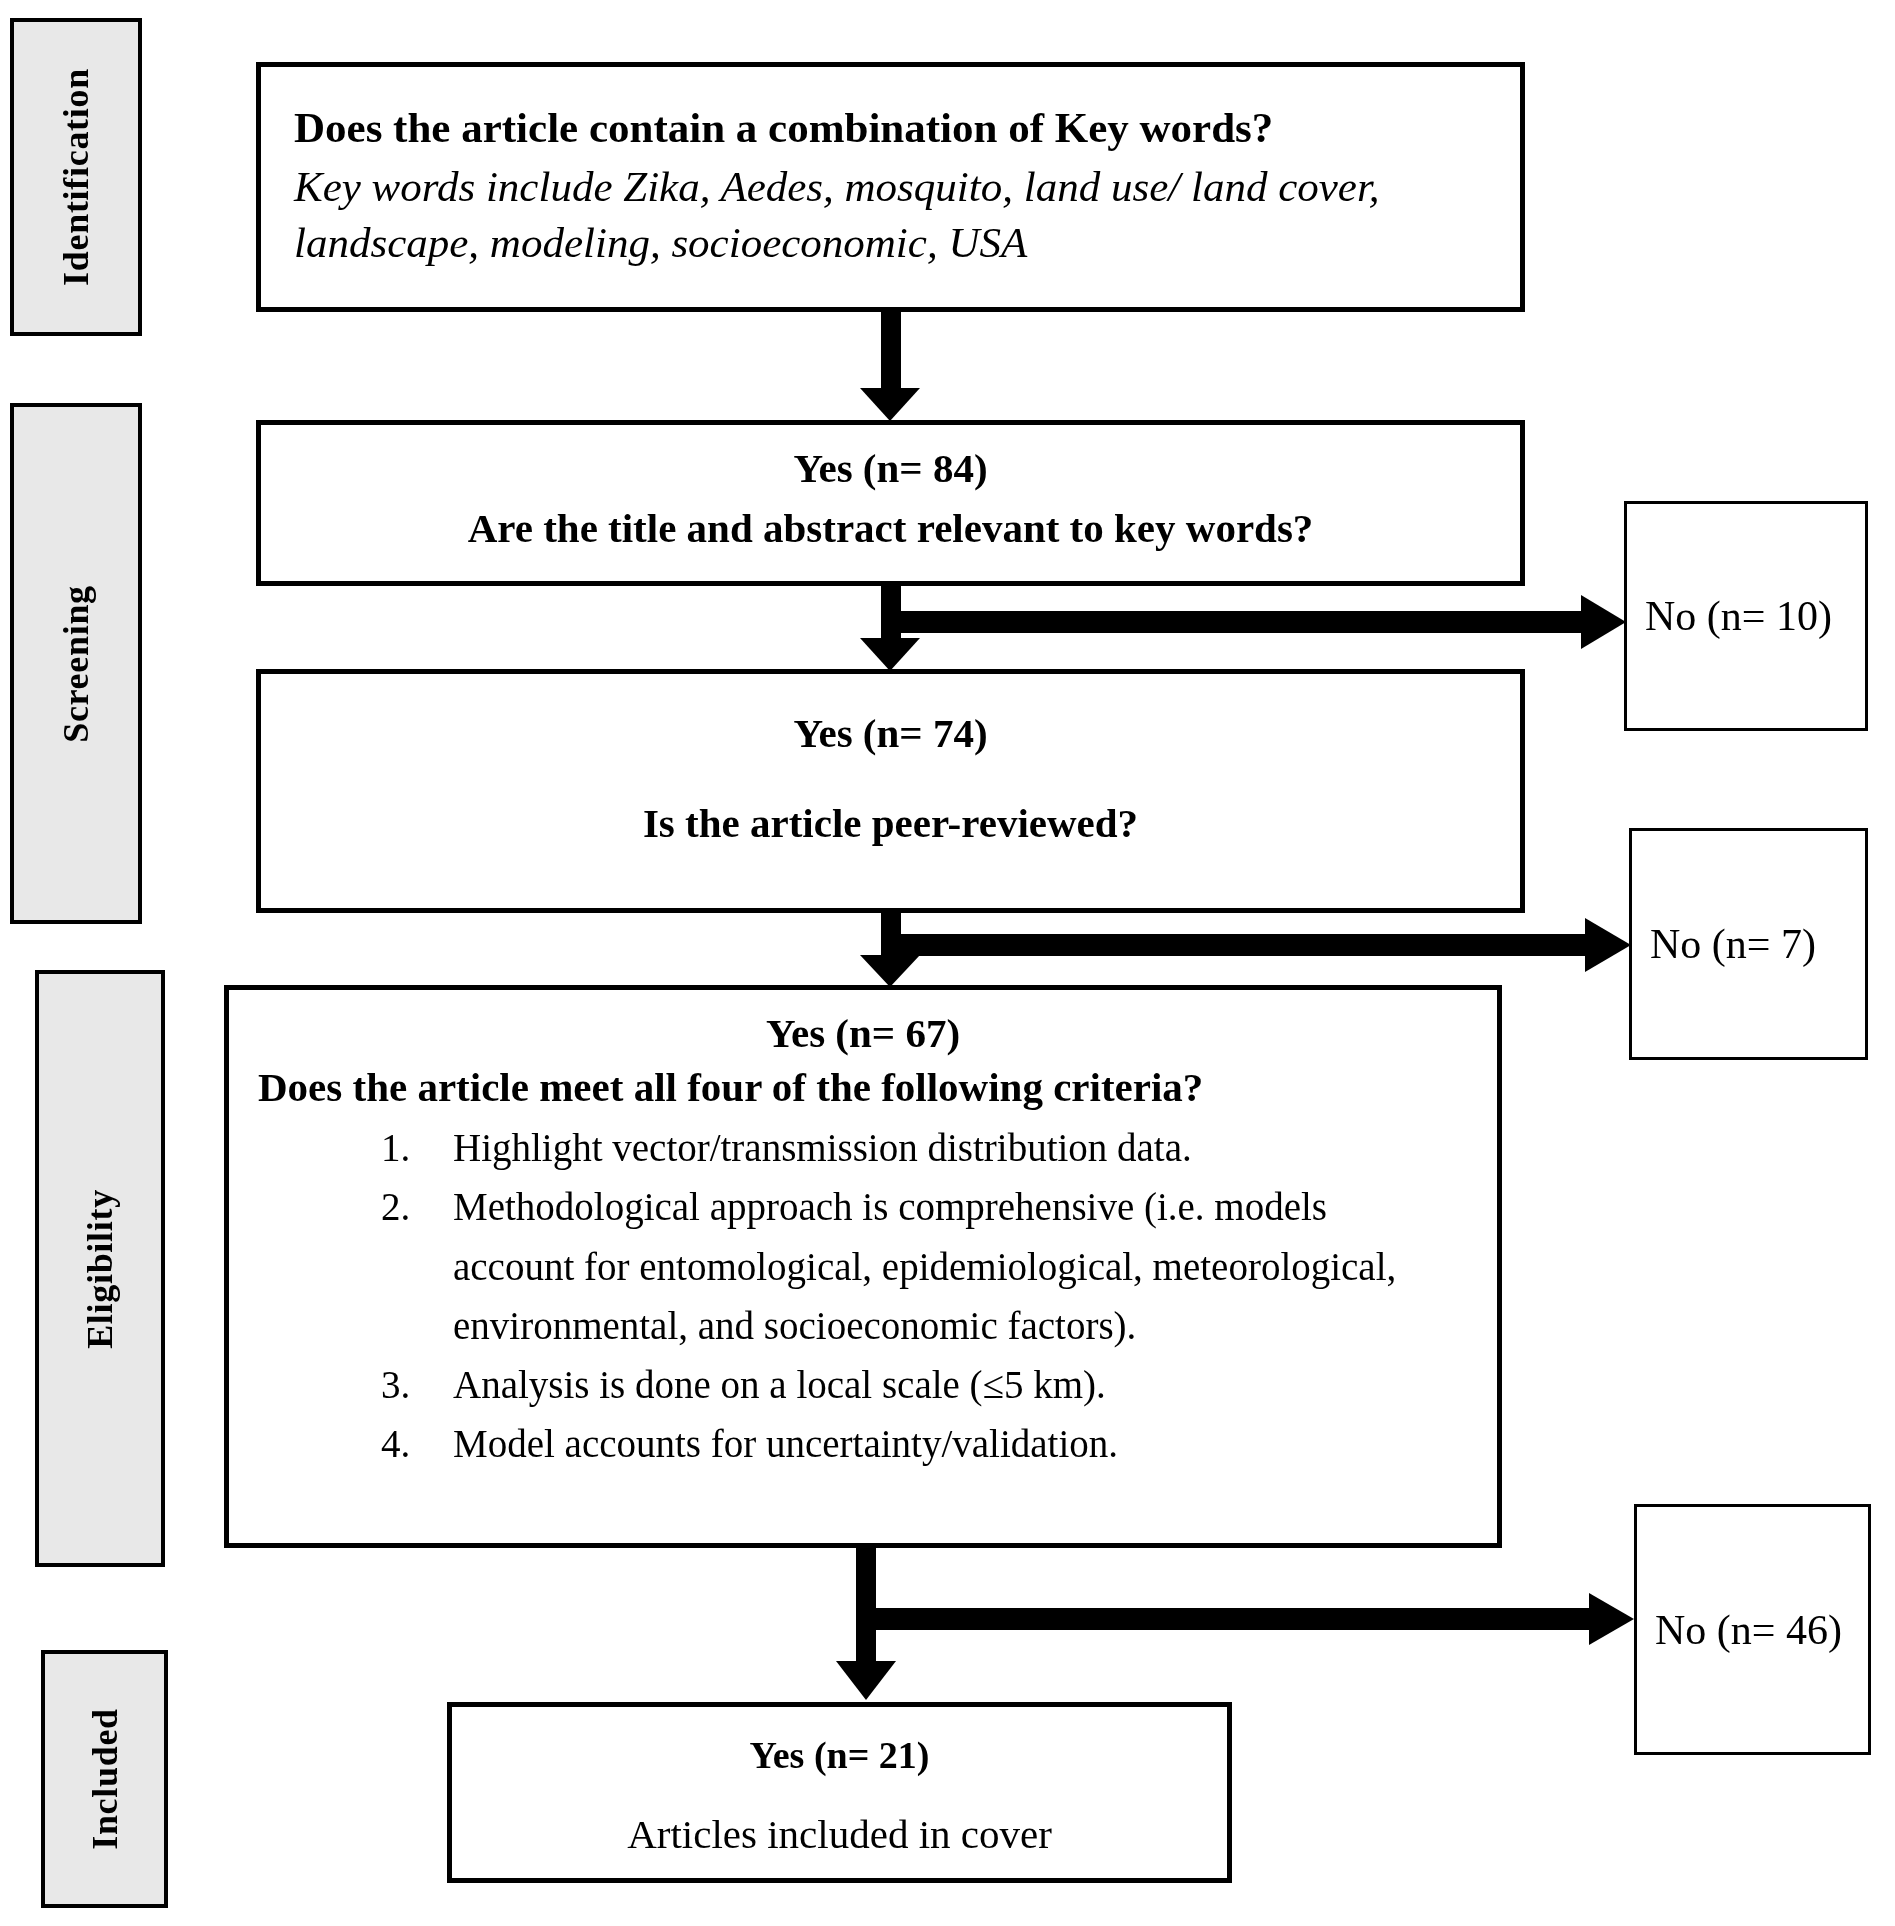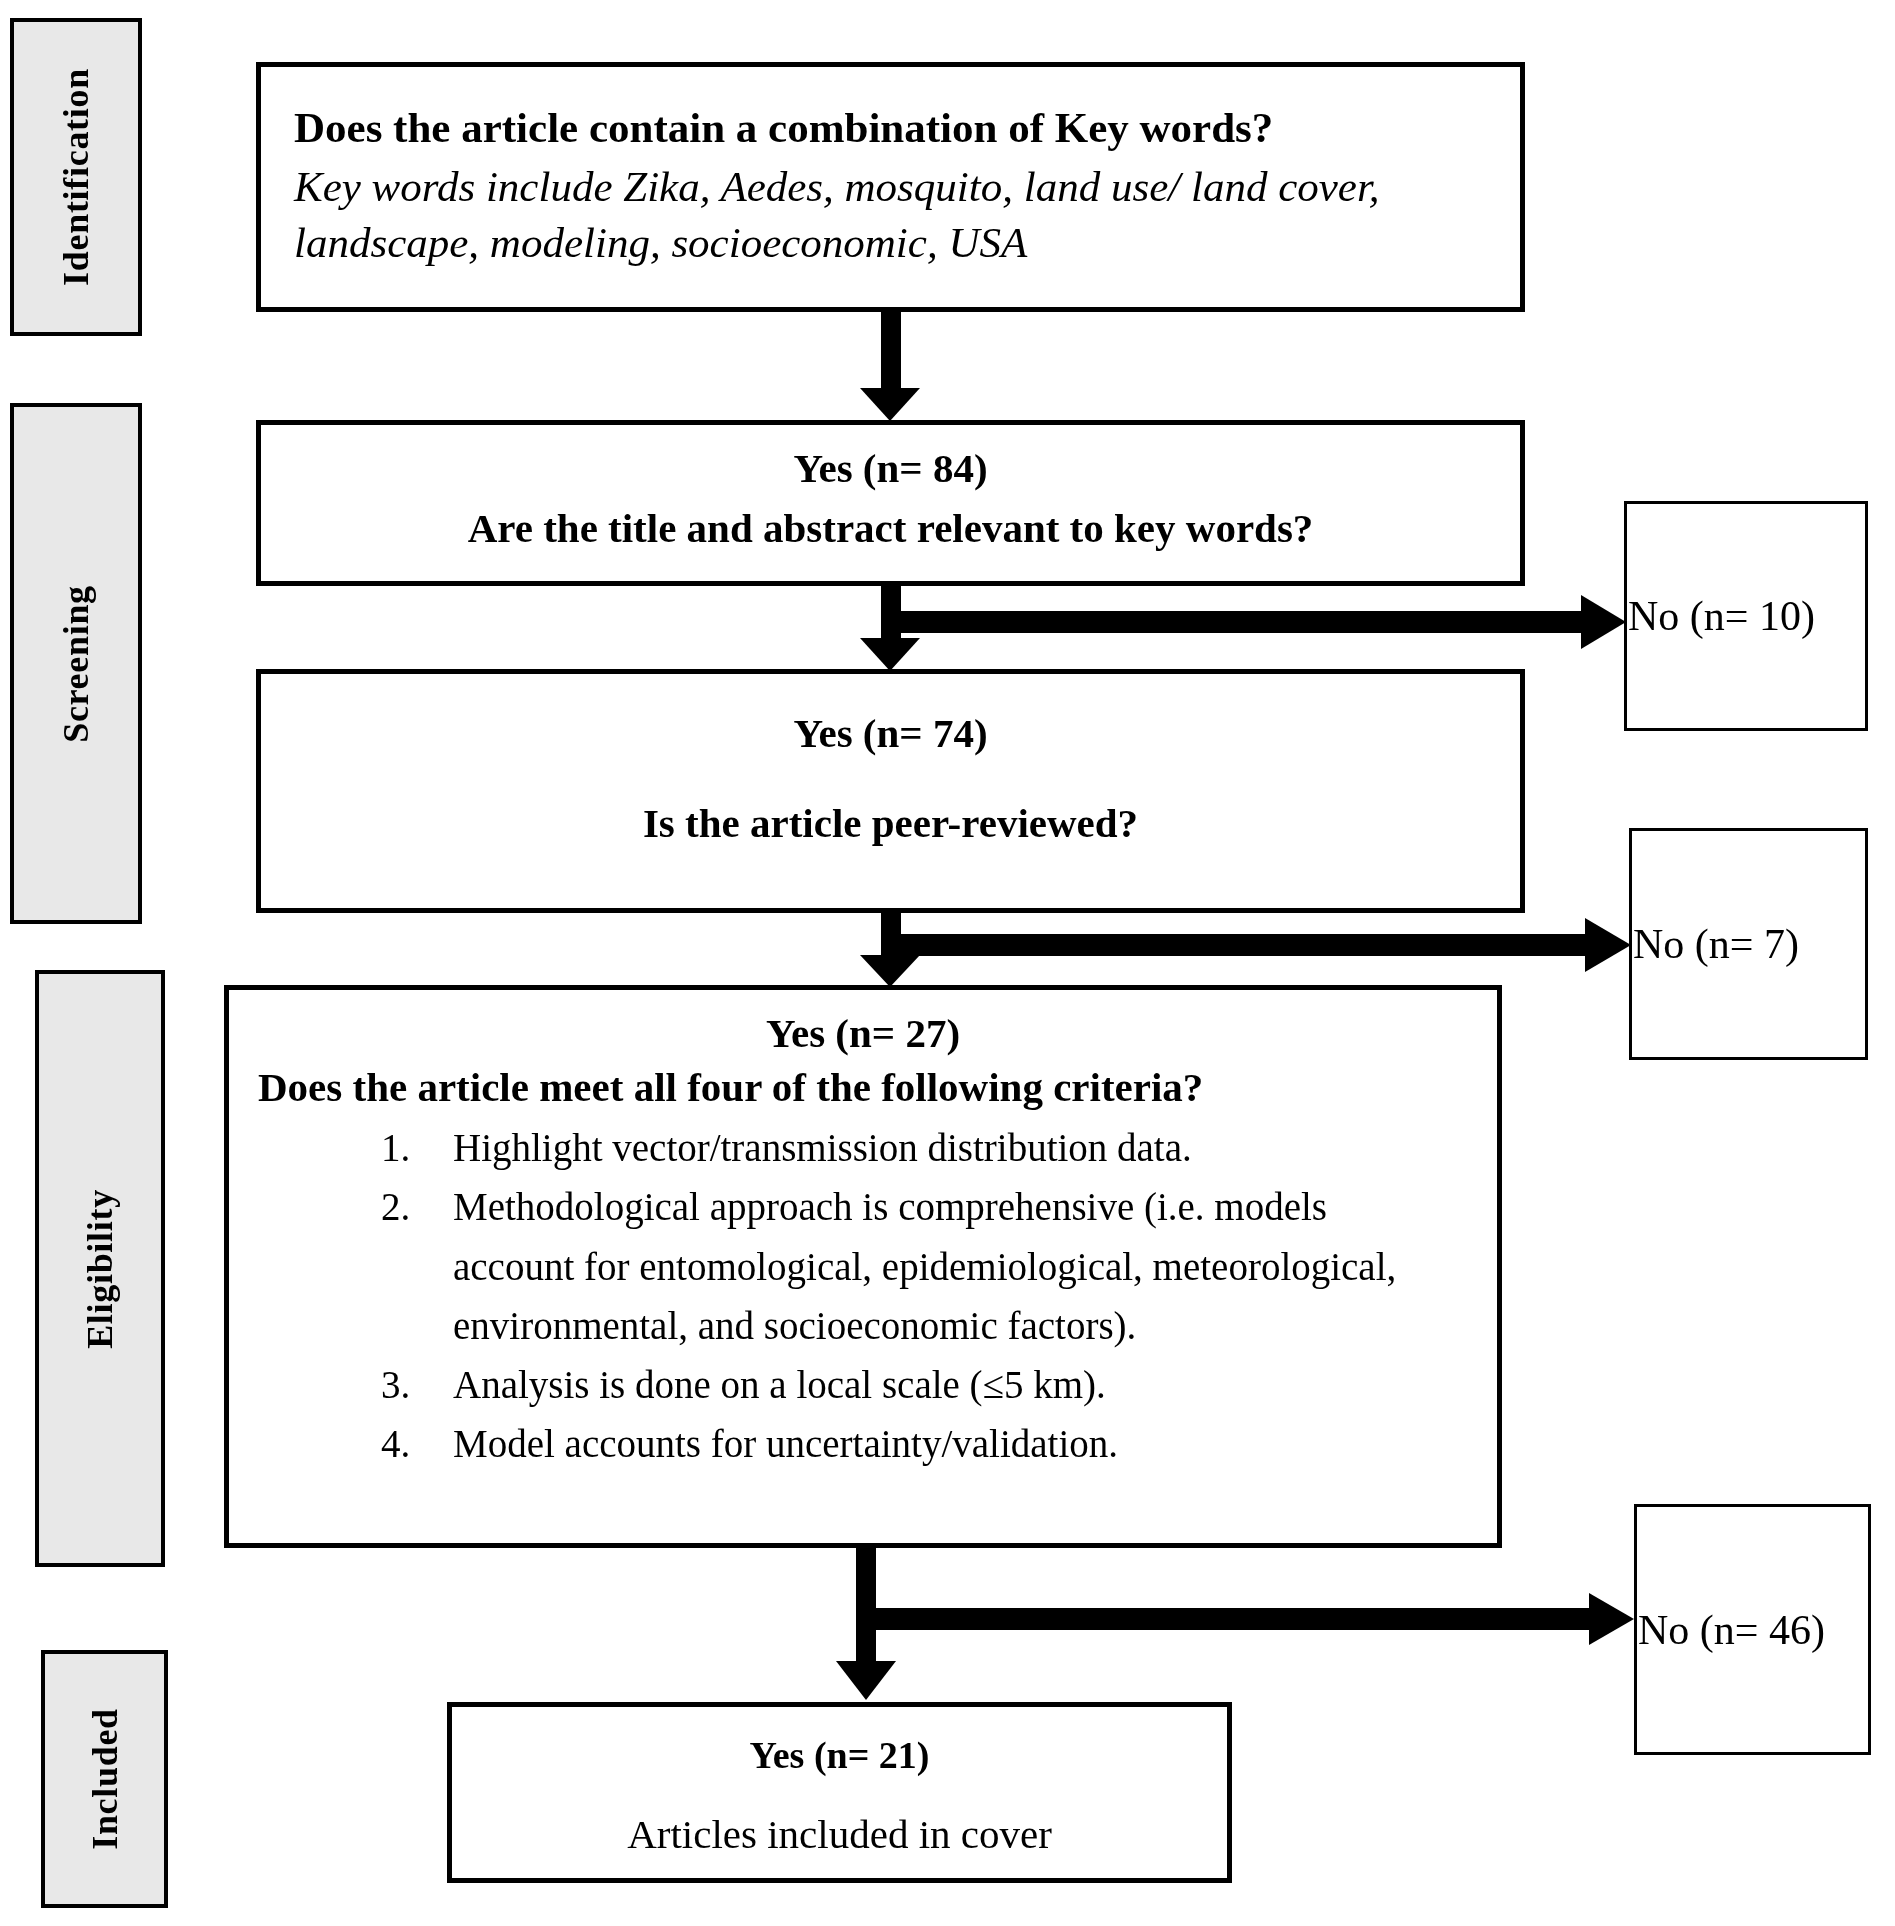--- a/index.html
+++ b/index.html
@@ -62,21 +62,21 @@
   .box5 .note{font-size:41px;text-align:center;margin-top:33px;}
 
   
   .nobox{
     position:absolute;
     background:#fff;
     border:3.6px solid #000;
     box-sizing:border-box;
     display:flex;align-items:center;
     font-size:42px;
-    padding-left:1px;
+    padding-left:18px;
     white-space:nowrap;
   }
   .no1{left:1624px;top:501px;width:244px;height:230px;}
   .no2{left:1629px;top:828px;width:239px;height:232px;text-align:right;}
   .no3{left:1634px;top:1504px;width:237px;height:251px;}
 
   
   .stem{position:absolute;background:#000;width:19.5px;}
   .hbar{position:absolute;background:#000;height:22px;}
   .head-down{
@@ -155,21 +155,21 @@
   <div class="stem stemC"></div>
   <div class="head-down headC"></div>
   <div class="hbar barC"></div>
   <div class="head-right bheadC"></div>
 
   <div class="nobox no2">
     <span>No (n= 7)</span>
   </div>
 
   <div class="fbox box4">
-    <div class="result">Yes (n= 27)</div>
+    <div class="result">Yes (n= 67)</div>
     <div class="question">Does the article meet all four of the following criteria?</div>
     <div class="criteria">
       <div class="crit-row">
         <span class="crit-num">1.</span>
         <span class="crit-text">Highlight vector/transmission distribution data.</span>
       </div>
       <div class="crit-row">
         <span class="crit-num">2.</span>
         <span class="crit-text">Methodological approach is comprehensive (i.e. models account for entomological, epidemiological, meteorological, environmental, and socioeconomic factors).</span>
       </div>

